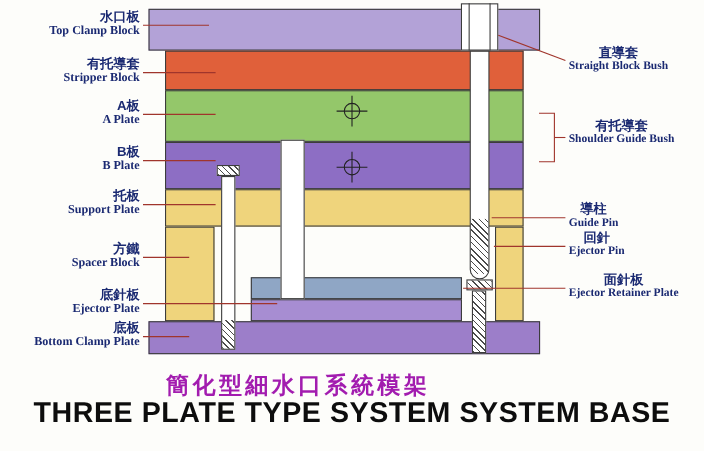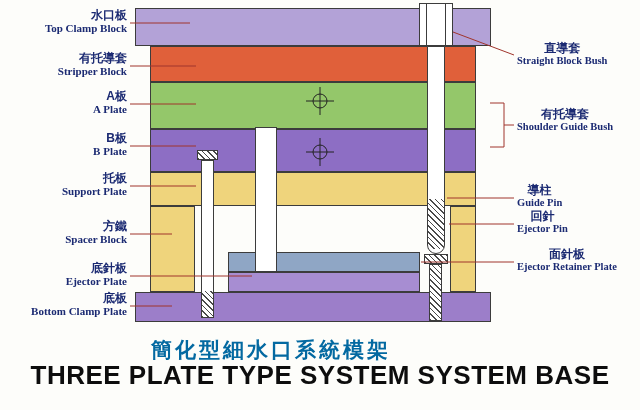--- a/index.html
+++ b/index.html
@@ -42,21 +42,21 @@
   .lbl { position:absolute; z-index:6; color:#1b2a72; line-height:1.12; white-space:nowrap; }
   .lbl .zh { font-size:12px; font-weight:bold; font-family:"Liberation Sans", sans-serif; }
   .lbl .en { font-size:11px; font-weight:bold; font-family:"Liberation Serif", serif; }
   .lbl.left  { right:513px; text-align:right; }
   .lbl.right { left:517px; text-align:center; }
   .lbl.right .en { font-size:10.5px; }
 
   
   .title-zh {
     position:absolute; top:336px; left:0; width:542px; text-align:center;
-    font-size:21px; font-weight:bold; letter-spacing:3px; color:#0369a1; z-index:6;
+    font-size:21px; font-weight:bold; letter-spacing:3px; color:#a21caf; z-index:6;
   }
   .title-en {
     position:absolute; top:360px; left:0; width:640px; text-align:center;
     font-size:26px; font-weight:bold; letter-spacing:0.5px; color:#0d0d0d;
     font-family:"Liberation Sans", sans-serif; z-index:6;
   }
 </style>
 </head>
 <body>
 

